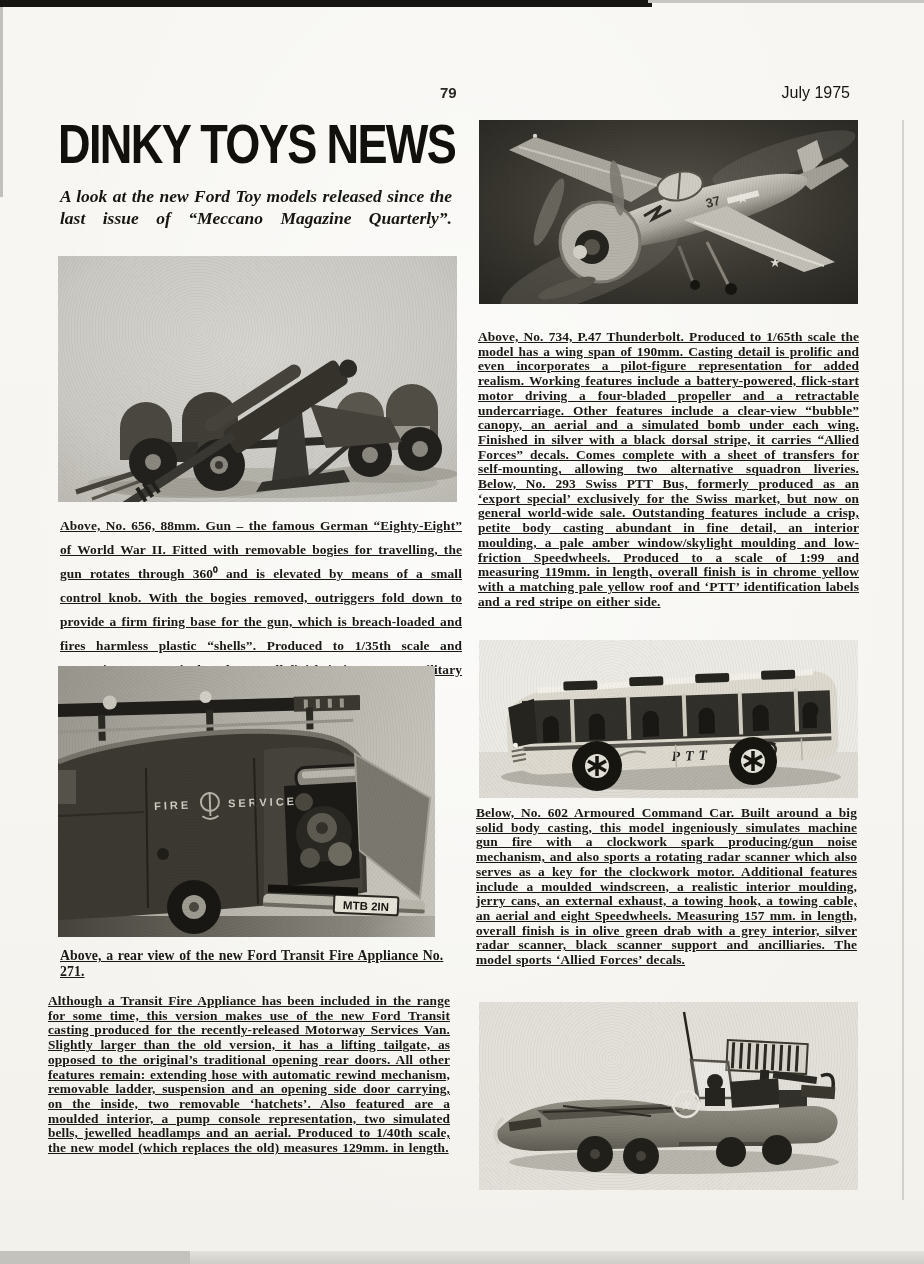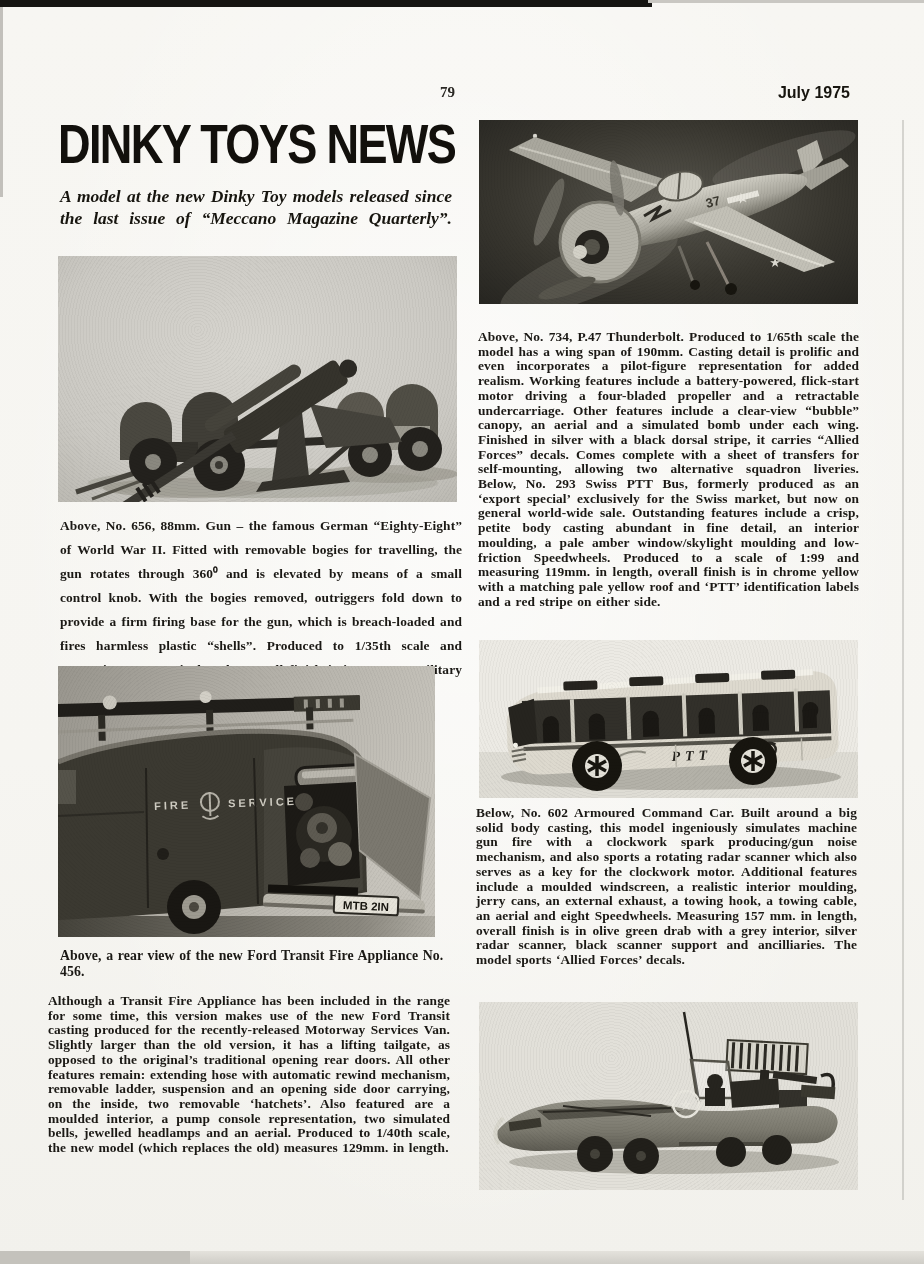--- a/index.html
+++ b/index.html
@@ -12,35 +12,35 @@
     color:#221f1b;overflow:hidden;
   }
   
   .scan-top{position:absolute;left:0;top:0;width:652px;height:7px;background:#161512;}
   .scan-top2{position:absolute;left:648px;top:0;width:276px;height:3px;background:#c9c7c2;}
   .scan-left{position:absolute;left:0;top:7px;width:3px;height:190px;background:#c2c0bb;}
   .scan-right{position:absolute;left:902px;top:120px;width:2px;height:1080px;background:rgba(150,148,142,.35);}
   .scan-bottom{position:absolute;left:0;top:1251px;width:924px;height:13px;background:linear-gradient(180deg,#e4e2dc,#cfcdc7);}
   .scan-bottom-dark{position:absolute;left:0;top:1251px;width:190px;height:13px;background:#c4c2bc;}
 
-  .pageno{position:absolute;left:440px;top:84px;font-family:Liberation Serif, serif;
+  .pageno{position:absolute;left:440px;top:84px;font-family:Liberation Sans, sans-serif;
     font-size:15px;font-weight:bold;color:#2a2824;}
   .issue{position:absolute;right:74px;top:84px;font-family:"Liberation Sans",sans-serif;
-    font-size:16px;font-weight:bold;color:#17150f;}
+    font-size:16px;font-weight:normal;color:#17150f;}
 
   .title{position:absolute;left:58px;top:112px;font-family:"Liberation Sans",sans-serif;
     font-size:55px;font-weight:bold;letter-spacing:-2px;color:#12100c;
     transform:scaleX(0.82);transform-origin:left top;white-space:nowrap;}
   .subtitle{position:absolute;left:60px;top:186px;width:392px;
     font-size:17.5px;font-weight:bold;font-style:italic;line-height:21.5px;
     text-align:justify;color:#17150f;}
   .subtitle::after{content:"";display:inline-block;width:100%;}
 
   .para{position:absolute;font-weight:bold;font-size:13.4px;line-height:14.7px;
-    text-align:justify;color:#1b1915;letter-spacing:.1px;word-spacing:1px;}
+    text-align:justify;color:#1b1915;letter-spacing:.1px;word-spacing:1px;text-decoration:underline;}
   .gun-cap{left:60px;top:514px;width:402px;line-height:24px;}
   .van-cap{left:60px;top:948px;width:402px;font-size:13.8px;line-height:16px;text-align:left;}
   .van-body{left:48px;top:994px;width:402px;}
   .plane-par{left:478px;top:330px;width:381px;}
   .car-par{left:476px;top:806px;width:381px;}
 
   .photo{position:absolute;overflow:hidden;background:#cfcdc7;}
   .photo svg{display:block;width:100%;height:100%;}
   .photo::after{content:"";position:absolute;inset:0;pointer-events:none;
     background:repeating-radial-gradient(circle at 35% 30%, rgba(0,0,0,.035) 0 1px, rgba(0,0,0,0) 1px 3px);}
@@ -59,21 +59,21 @@
   <div class="scan-top2"></div>
   <div class="scan-left"></div>
   <div class="scan-right"></div>
   <div class="scan-bottom"></div>
   <div class="scan-bottom-dark"></div>
 
   <div class="pageno">79</div>
   <div class="issue">July 1975</div>
 
   <div class="title">DINKY TOYS NEWS</div>
-  <div class="subtitle">A model at the new Dinky Toy models released since the last issue of “Meccano Magazine Quarterly”.</div>
+  <div class="subtitle">A look at the new Ford Toy models released since the last issue of “Meccano Magazine Quarterly”.</div>
 
   <div class="photo ph-gun">
     <svg viewBox="0 0 399 246" preserveAspectRatio="none">
       <defs>
         <radialGradient id="gbg" cx="50%" cy="40%" r="75%">
           <stop offset="0%" stop-color="#d7d5cf"></stop>
             <stop offset="70%" stop-color="#cbc9c3"></stop>
             <stop offset="100%" stop-color="#bdbbb4"></stop>
         </radialGradient>
       </defs>
@@ -202,21 +202,21 @@
 
       <g transform="rotate(2.5 285 240)">
         <rect x="205" y="231" width="162" height="13" rx="5" fill="#b9b6ac"></rect>
         <rect x="205" y="240" width="162" height="4" rx="2" fill="#6e6b62"></rect>
         <rect x="276" y="229" width="64" height="18" rx="2" fill="#e6e3d9" stroke="#2a2822" stroke-width="2"></rect>
         <text x="308" y="243" text-anchor="middle" font-family="Liberation Sans, sans-serif" font-weight="bold" font-size="11.5" fill="#17150f">MTB 2IN</text>
       </g>
       <rect x="210" y="220" width="90" height="8" fill="#14120e" transform="rotate(2 255 224)"></rect>
     </svg>
   </div>
-  <div class="para van-cap">Above, a rear view of the new Ford Transit Fire Appliance No. 456.</div>
+  <div class="para van-cap">Above, a rear view of the new Ford Transit Fire Appliance No. 271.</div>
   <div class="para van-body">Although a Transit Fire Appliance has been included in the range for some time, this version makes use of the new Ford Transit casting produced for the recently-released Motorway Services Van. Slightly larger than the old version, it has a lifting tailgate, as opposed to the original’s traditional opening rear doors. All other features remain: extending hose with automatic rewind mechanism, removable ladder, suspension and an opening side door carrying, on the inside, two removable ‘hatchets’. Also featured are a moulded interior, a pump console representation, two simulated bells, jewelled headlamps and an aerial. Produced to 1/40th scale, the new model (which replaces the old) measures 129mm. in length.</div>
 
   <div class="photo ph-plane">
     <svg viewBox="0 0 379 184" preserveAspectRatio="none">
       <defs>
         <radialGradient id="pbg" cx="50%" cy="45%" r="80%">
           <stop offset="0%" stop-color="#57554d"></stop>
             <stop offset="55%" stop-color="#38362f"></stop>
             <stop offset="100%" stop-color="#23221e"></stop>
         </radialGradient>

